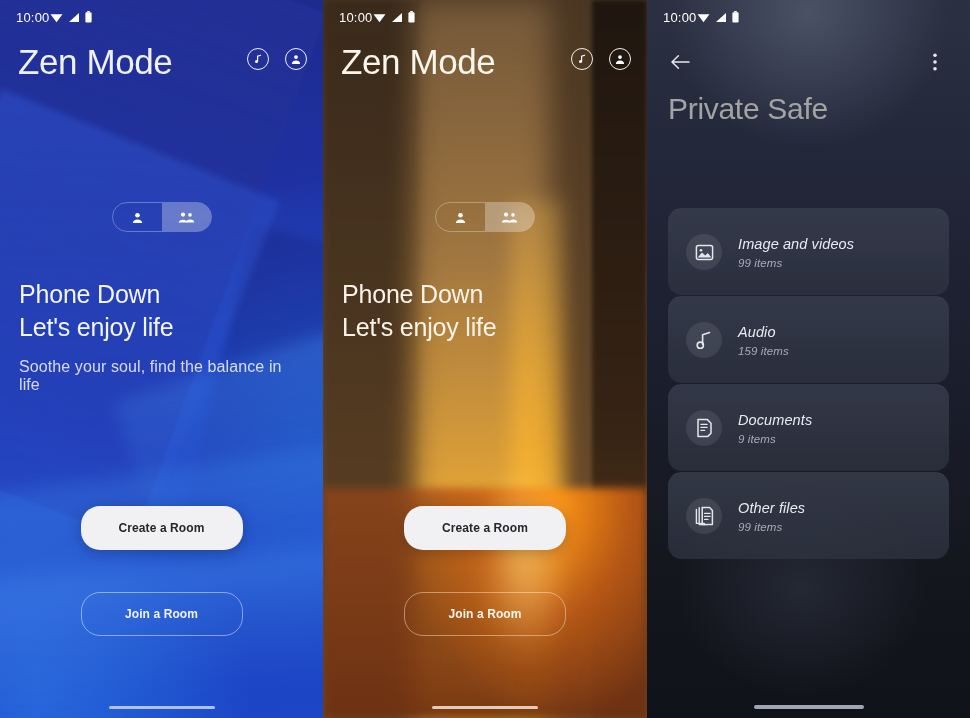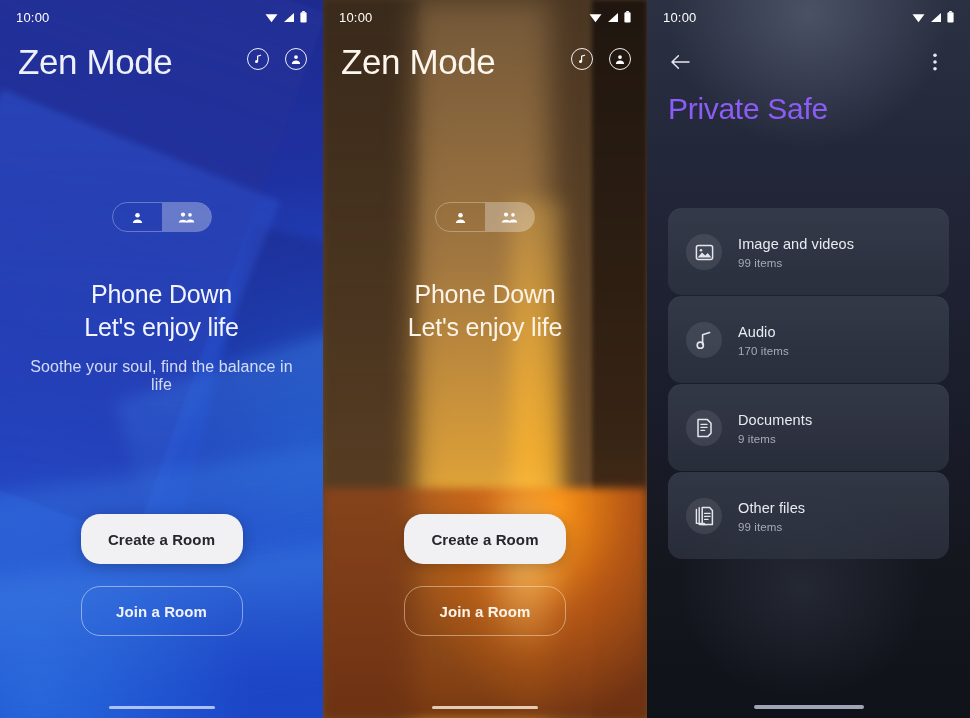--- a/index.html
+++ b/index.html
@@ -104,21 +104,21 @@
     position:absolute; inset:0;
     background:
       radial-gradient(70% 30% at 50% 2%, rgba(150,160,185,.30) 0%, rgba(30,34,48,0) 62%),
       radial-gradient(55% 22% at 48% 82%, rgba(110,122,150,.18) 0%, rgba(20,22,32,0) 70%),
       linear-gradient(180deg, #2b3042 0%, #23273a 22%, #1a1d2b 55%, #15171f 78%, #101219 100%);
   }
 
   
   .statusbar {
     position:absolute; top:0; left:0; right:0; height:34px;
-    display:flex; align-items:center; justify-content:space-between;
+    display:flex; align-items:center; 
     padding:7px 16px; z-index:20;
   }
   .sb-time { font-size:13px; color:#fff; letter-spacing:.2px; }
   .sb-icons { display:flex; align-items:center; gap:5px; }
   .sb-icons svg { display:block; }
 
   
   .zen-header {
     position:absolute; top:44px; left:0; right:0;
     display:flex; align-items:flex-start; justify-content:space-between;
@@ -143,39 +143,39 @@
     border:1px solid rgba(255,255,255,.30);
     overflow:hidden; backdrop-filter:blur(2px);
   }
   .seg-opt {
     flex:1; display:flex; align-items:center; justify-content:center;
   }
   .seg-opt.active { background:rgba(255,255,255,.30); }
   .seg-opt svg { display:block; }
 
   
-  .hero { position:absolute; top:278px; left:0; right:0; text-align:center; z-index:15; padding:0 30px; }
+  .hero { position:absolute; top:278px; left:0; right:0; z-index:15; padding:0 19px; }
   .hero h2 {
     font-size:25px; font-weight:400; color:#f2f4ff;
     line-height:1.30; letter-spacing:-0.2px;
   }
   .hero p {
     margin-top:15px; font-size:16px; font-weight:400;
     color:rgba(240,243,255,.86); letter-spacing:.1px;
   }
   .amber .hero h2 { color:#fbf3e8; }
   .amber .hero p  { color:rgba(252,244,232,.88); }
   .amber .zen-title { color:#fdf6ec; }
 
   
   .ctas { position:absolute; left:0; right:0; bottom:82px; z-index:15; display:flex; flex-direction:column; align-items:center; gap:22px; }
   .btn {
-    width:162px; height:50px; border-radius:19px;
+    width:162px; height:44px; border-radius:19px;
     display:flex; align-items:center; justify-content:center;
-    font-size:15px; letter-spacing:.1px;
+    font-size:12px; letter-spacing:.1px;margin-top:20px;
   }
   .btn-primary { background:#f1f0f3; color:#26262b; font-weight:700; box-shadow:0 3px 14px rgba(0,0,0,.22); }
   .btn-ghost { border:1px solid rgba(255,255,255,.45); color:#f0f2ff; font-weight:700; }
   .amber .btn-ghost { border-color:rgba(255,240,220,.45); color:#fdf4e9; }
 
   
   .home-ind {
     position:absolute; bottom:9px; left:50%; transform:translateX(-50%);
     width:106px; height:3px; border-radius:2px; z-index:18;
   }
@@ -185,38 +185,38 @@
 
   
   .ps-appbar {
     position:absolute; top:44px; left:0; right:0; height:36px;
     display:flex; align-items:center; justify-content:space-between;
     padding:0 22px 0 20px; z-index:15;
   }
   .ps-icon-btn { width:26px; height:26px; display:flex; align-items:center; justify-content:center; }
   .ps-title {
     position:absolute; top:92px; left:21px; z-index:15;
-    font-size:30px; font-weight:300; color:#8b5cf6; letter-spacing:-0.3px;
+    font-size:30px; font-weight:300; color:#a3a3a3; letter-spacing:-0.3px;
   }
   .ps-list { position:absolute; top:208px; left:21px; right:21px; z-index:15; display:flex; flex-direction:column; gap:0px; }
   .ps-card {
     height:87px; border-radius:14px;
     background:linear-gradient(180deg, rgba(60,66,82,.72), rgba(48,53,67,.72));
     border-top:1px solid rgba(255,255,255,.045);
     display:flex; align-items:center; padding:0 18px; gap:16px;
     margin-bottom:-1px;
   }
   .ps-card + .ps-card { margin-top:2px;align-items:center; }
   .ps-ic {
     width:36px; height:36px; border-radius:50%;
     background:rgba(255,255,255,.09);
     display:flex; align-items:center; justify-content:center; flex:0 0 36px;
   }
   .ps-ic svg { display:block; }
-  .ps-txt { display:flex; flex-direction:column; gap:5px; }
+  .ps-txt { display:flex; flex-direction:column; gap:5px;font-style:italic; }
   .ps-name { font-size:14.5px; color:#e9ebf2; font-weight:400; letter-spacing:.1px; }
   .ps-count { font-size:11.5px; color:#a7abb8; letter-spacing:.1px; }
 </style>
 </head>
 <body>
 
 <div class="stage">
 
   <div class="panel panel-blue blue">
     <div class="bg-blue">
@@ -455,21 +455,21 @@
 
       <div class="ps-card">
         <div class="ps-ic">
           <svg width="17" height="19" viewBox="0 0 17 19">
             <path d="M13.6 1.6 L6.6 3.8 L6.6 13.4" stroke="#e4e6ee" stroke-width="1.6" fill="none" stroke-linecap="round" stroke-linejoin="round"></path>
             <circle cx="4.3" cy="14.2" r="3.1" stroke="#e4e6ee" stroke-width="1.6" fill="none"></circle>
           </svg>
         </div>
         <div class="ps-txt">
           <span class="ps-name">Audio</span>
-          <span class="ps-count">170 items</span>
+          <span class="ps-count">159 items</span>
         </div>
       </div>
 
       <div class="ps-card">
         <div class="ps-ic">
           <svg width="17" height="20" viewBox="0 0 17 20">
             <path d="M2 1.6 H11.4 L15 5.2 V15.2 L11.8 18.4 H2 Z" stroke="#e4e6ee" stroke-width="1.5" fill="none" stroke-linejoin="round"></path>
             <path d="M5 6.4 H11 M5 9.4 H11 M5 12.4 H8.6" stroke="#e4e6ee" stroke-width="1.4" stroke-linecap="round"></path>
           </svg>
         </div>

